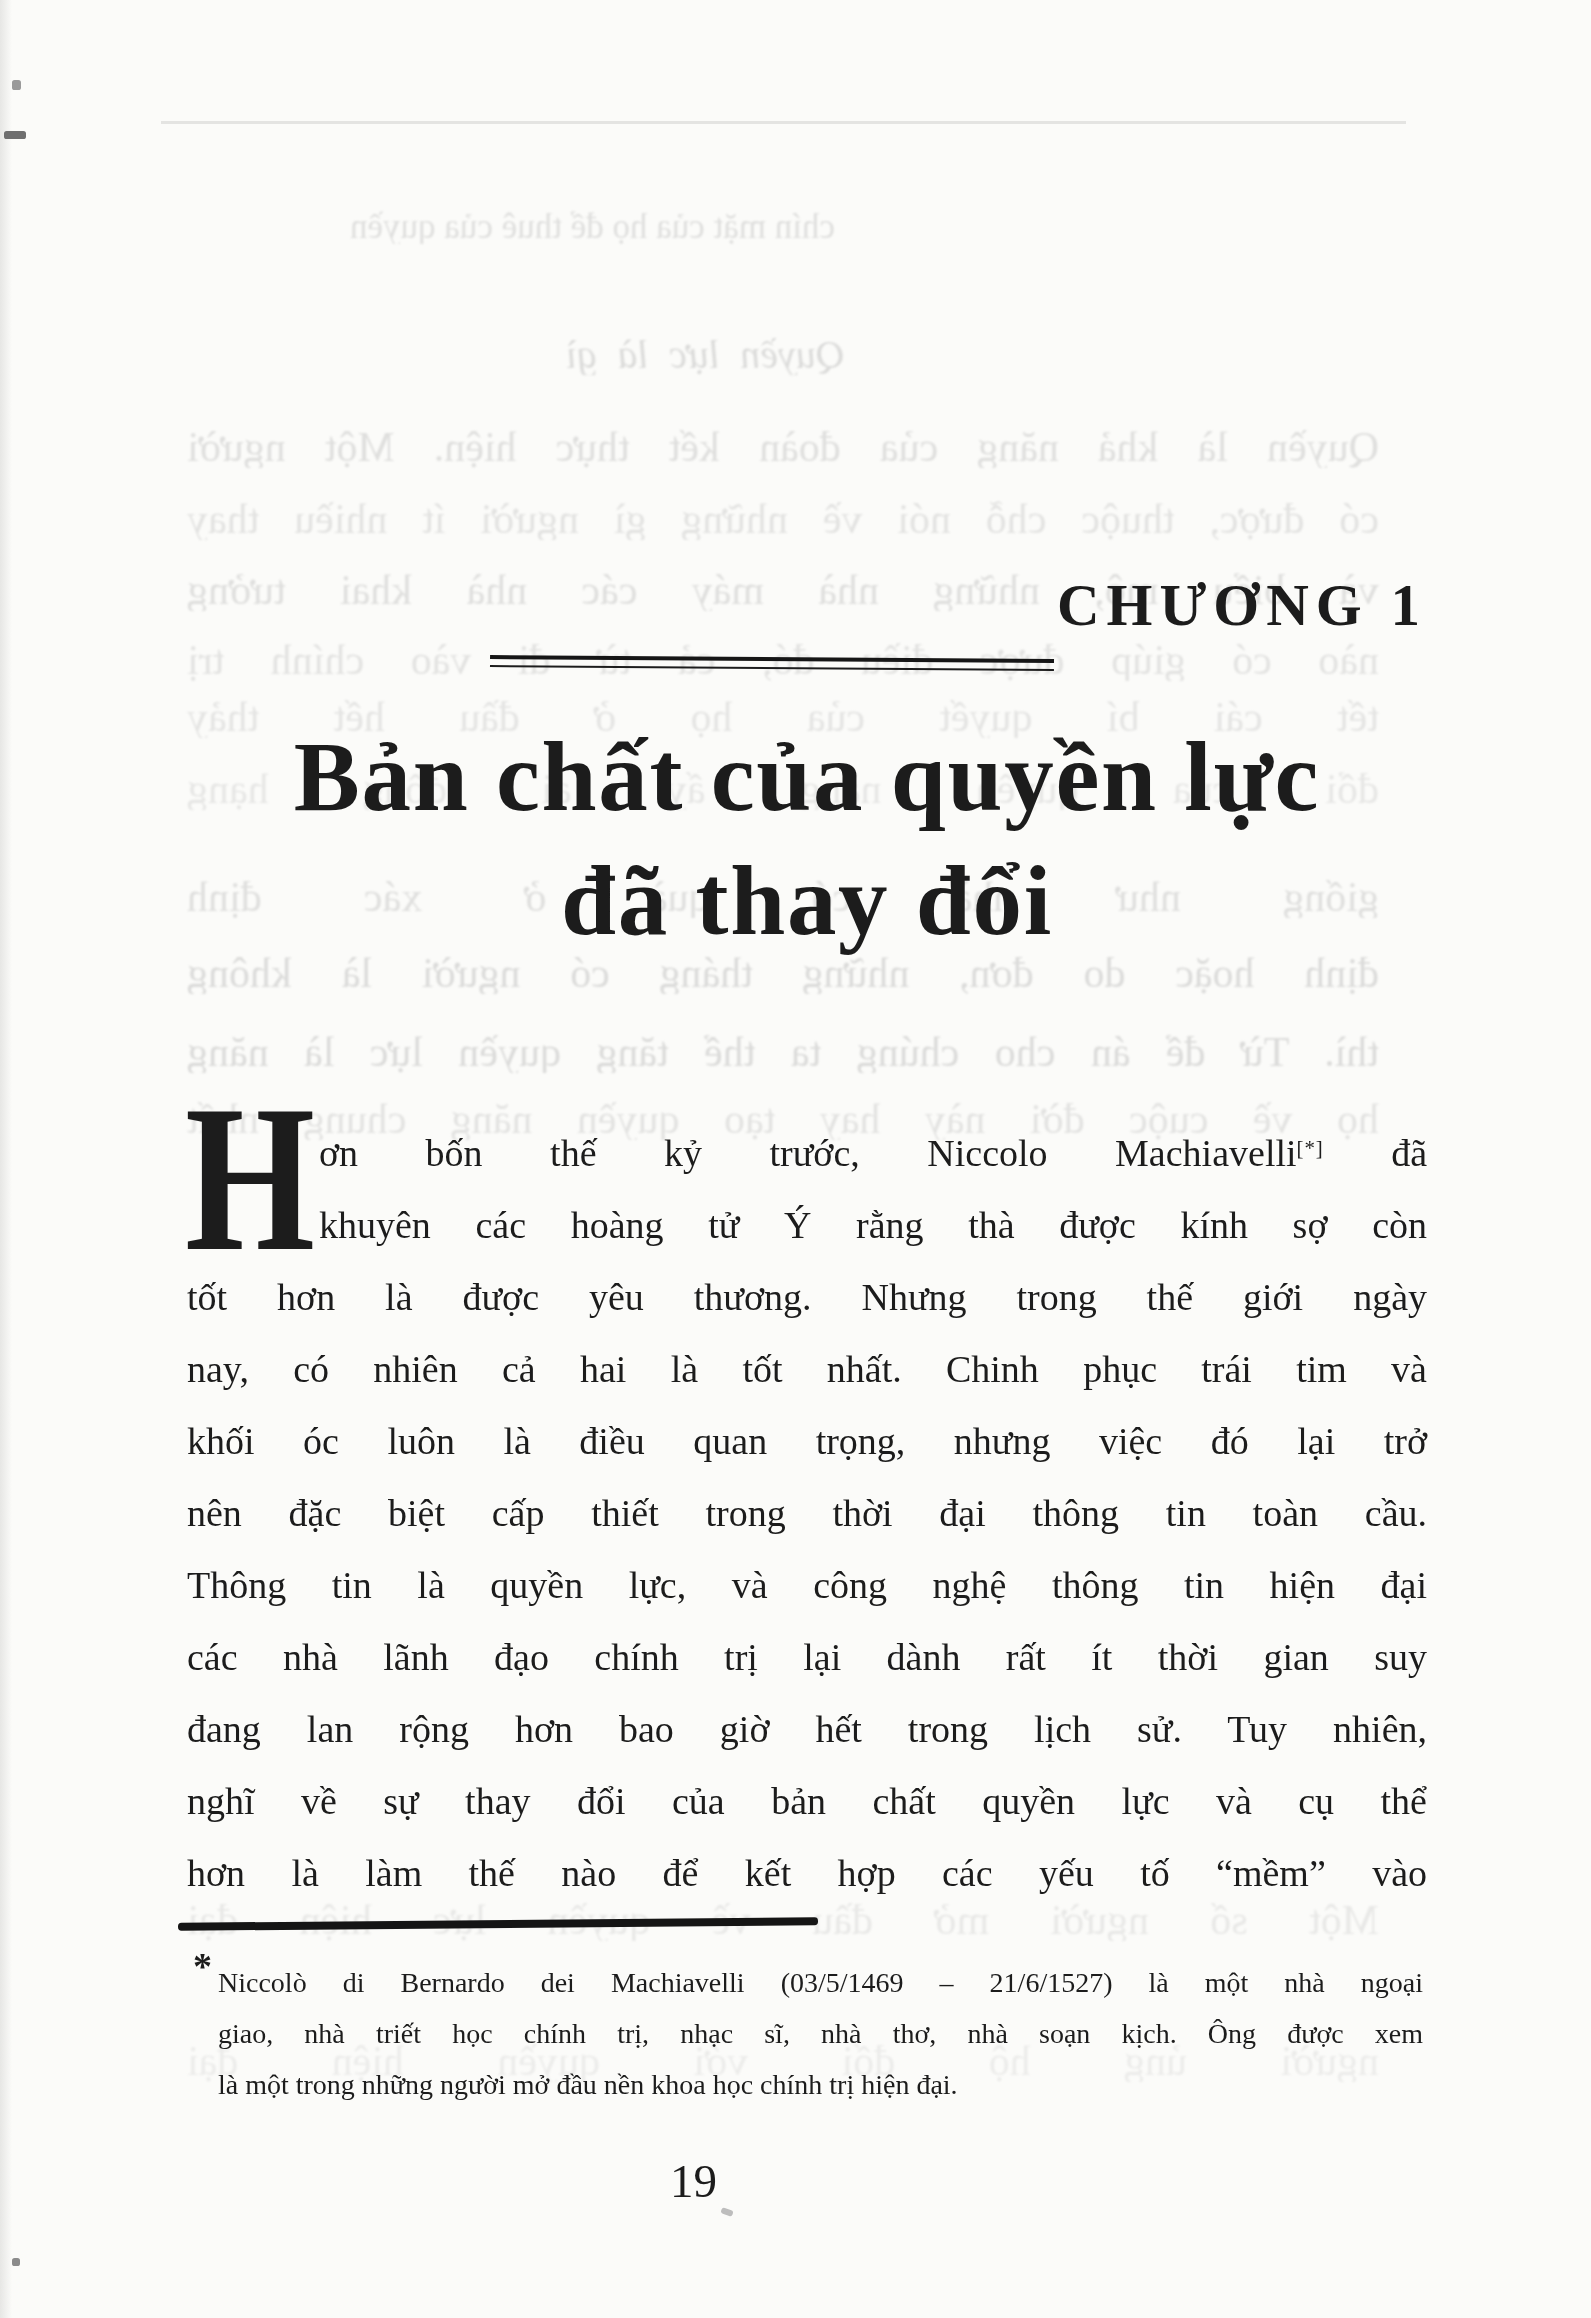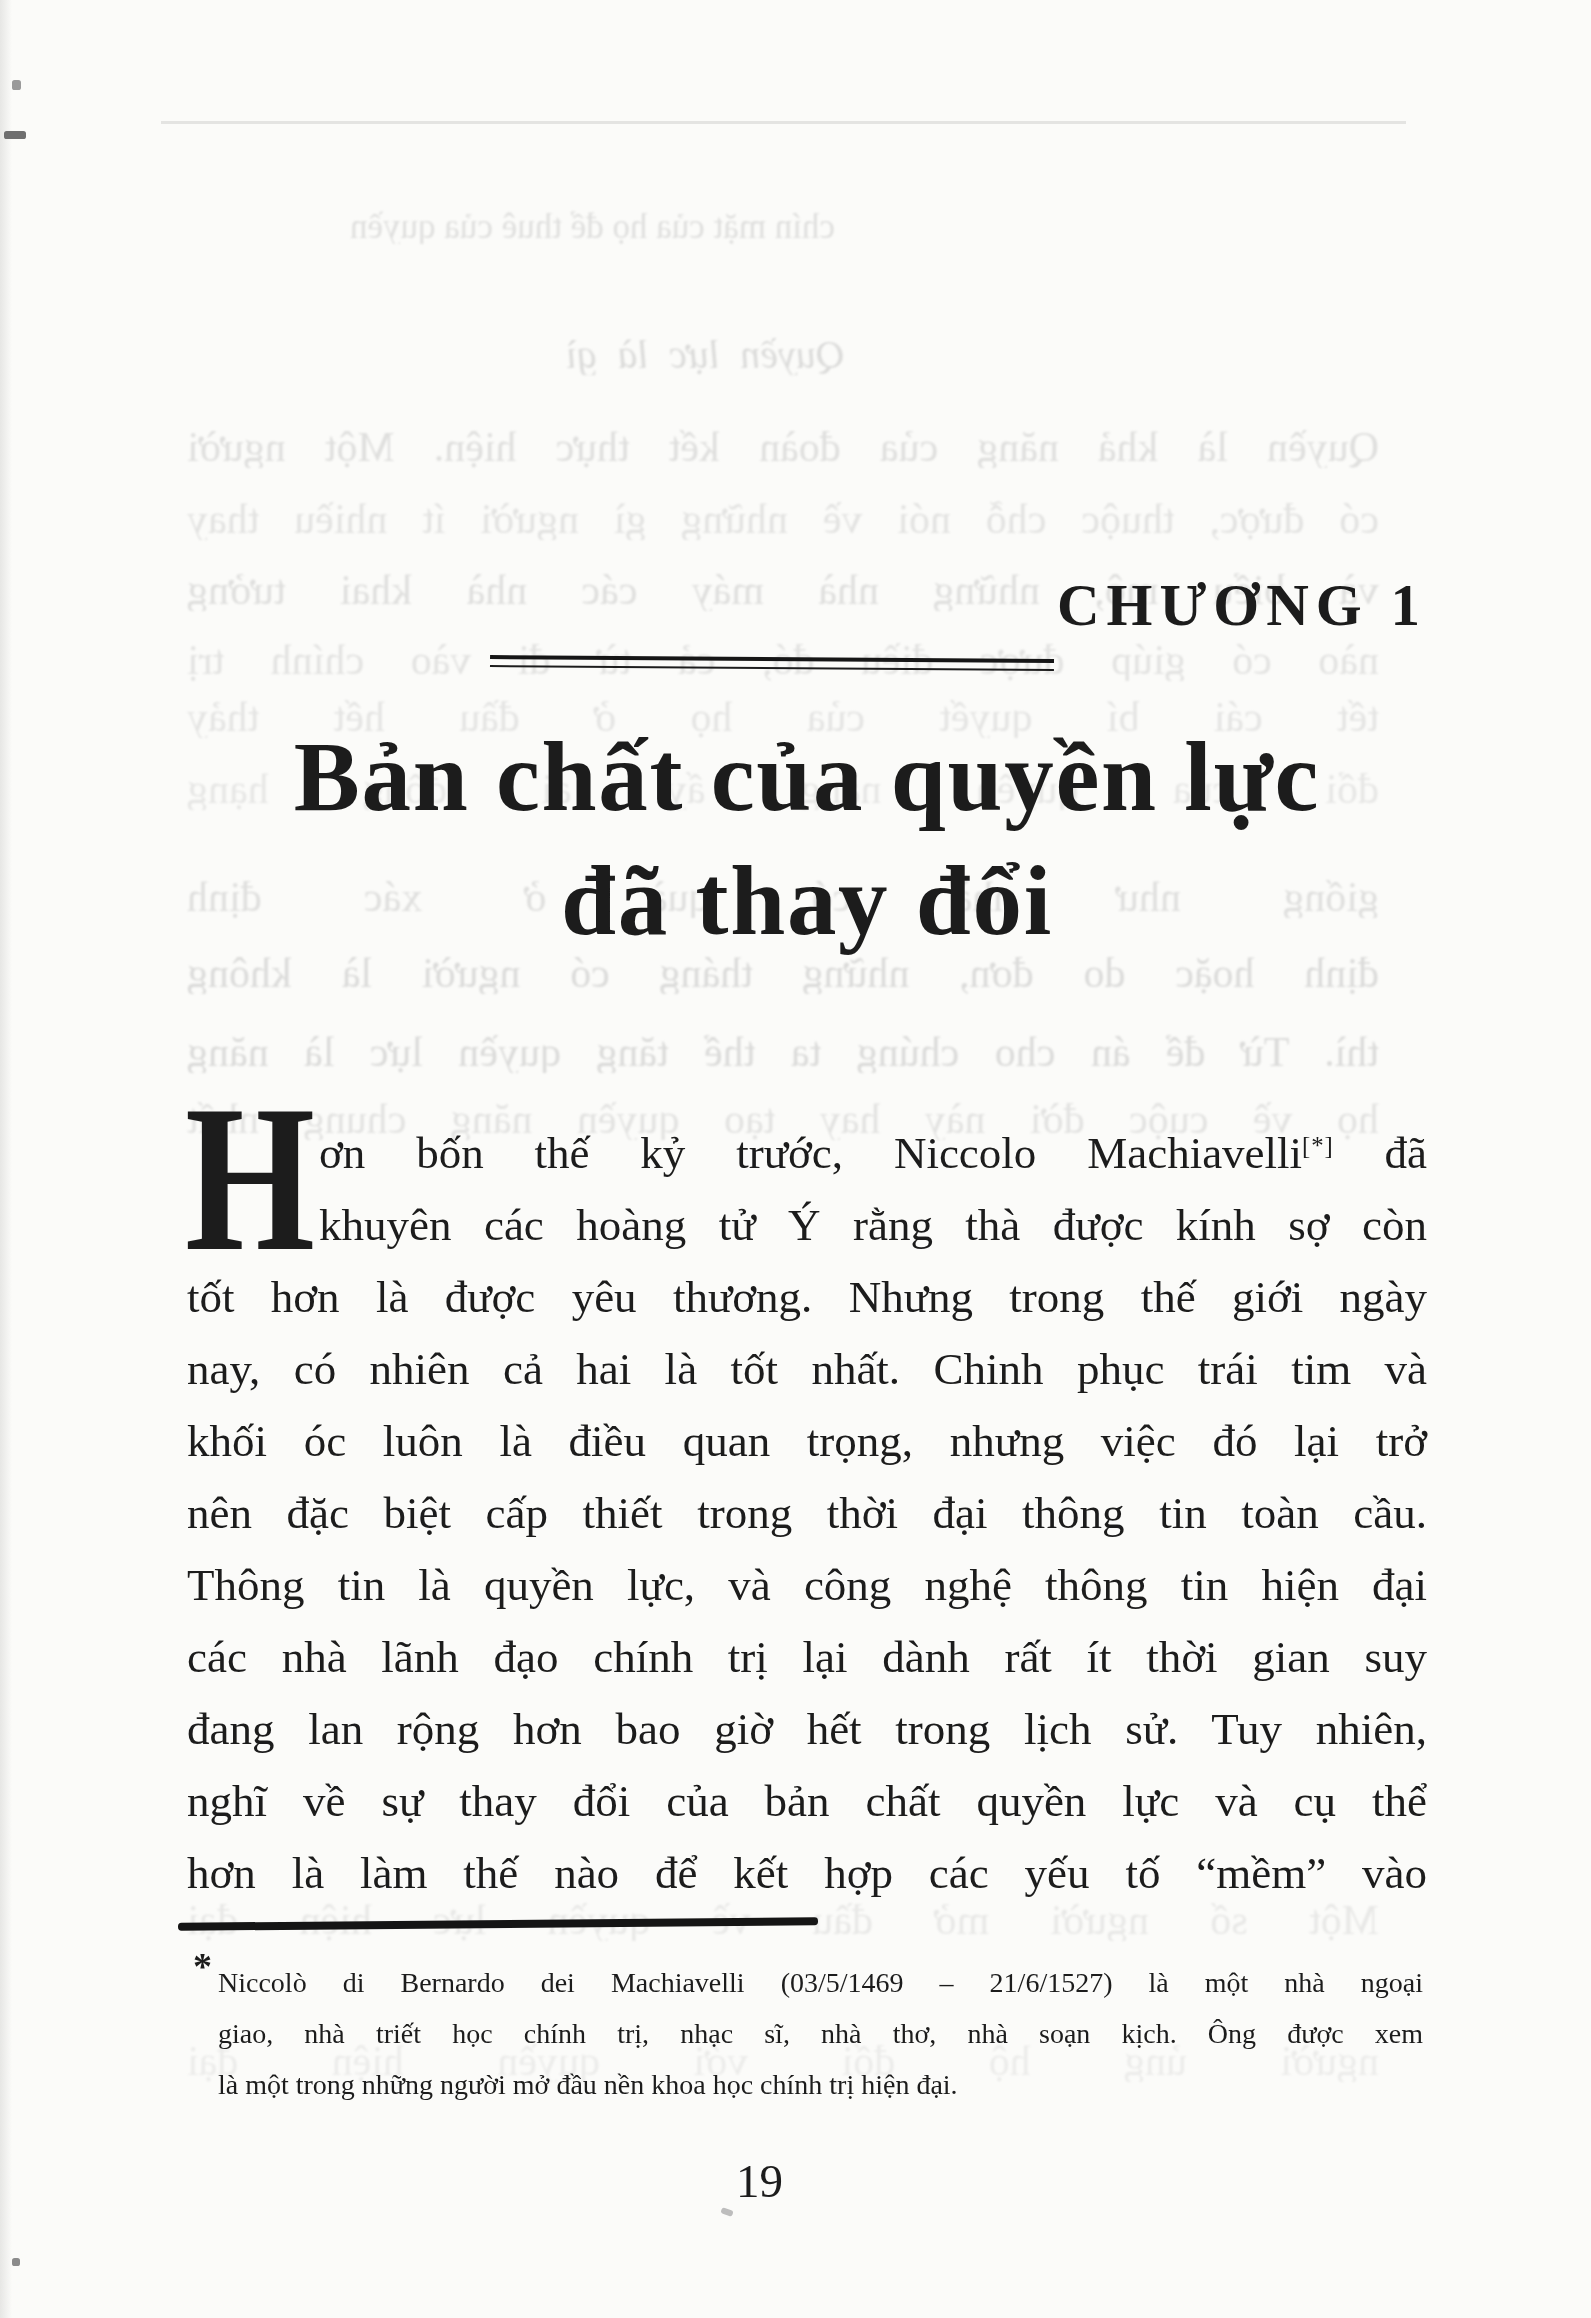--- a/index.html
+++ b/index.html
@@ -47,21 +47,21 @@
   .title-line{
     position:absolute;left:187px;width:1240px;
     text-align:center;
     font-size:99px;font-weight:700;letter-spacing:1.7px;line-height:1.18;
   }
   #title1{top:719px;}
   #title2{top:843px;}
   
   .para{position:absolute;left:187px;top:1117px;width:1240px;}
   .bline{
-    font-size:45px;height:72px;line-height:72px;
+    font-size:38px;height:72px;line-height:72px;
     text-align:justify;text-align-last:justify;
   }
   .bline.indent{padding-left:132px;}
   .sup{font-size:.55em;position:relative;top:-.55em;letter-spacing:0.9px;}
   .dropcap{
     position:absolute;left:185px;top:1074px;
     font-size:209px;line-height:1;font-weight:700;
     transform:scaleX(.8);transform-origin:left top;
   }
   
@@ -72,21 +72,21 @@
   .foot-marker{position:absolute;left:193px;top:1944px;font-size:38px;font-weight:700;}
   .footnote{position:absolute;left:218px;top:1957px;width:1205px;}
   .fline{
     font-size:28px;height:51px;line-height:51px;
     text-align:justify;text-align-last:justify;
   }
   .fline.last{text-align:center;text-align-last:left;}
   
   .pageno{
     position:absolute;left:670px;top:2158px;width:113px;
-    text-align:right;font-size:47px;line-height:1;
+    text-align:left;font-size:47px;line-height:1;
   }
 </style>
 </head>
 <body>
 
 <div class="page">
 
   <div class="edge-strip"></div>
   <div class="faint-topline"></div>
   <div class="speck" style="left:3.5px;top:131px;width:22.6px;height:7.8px;background:#6f6f6f;"></div>

